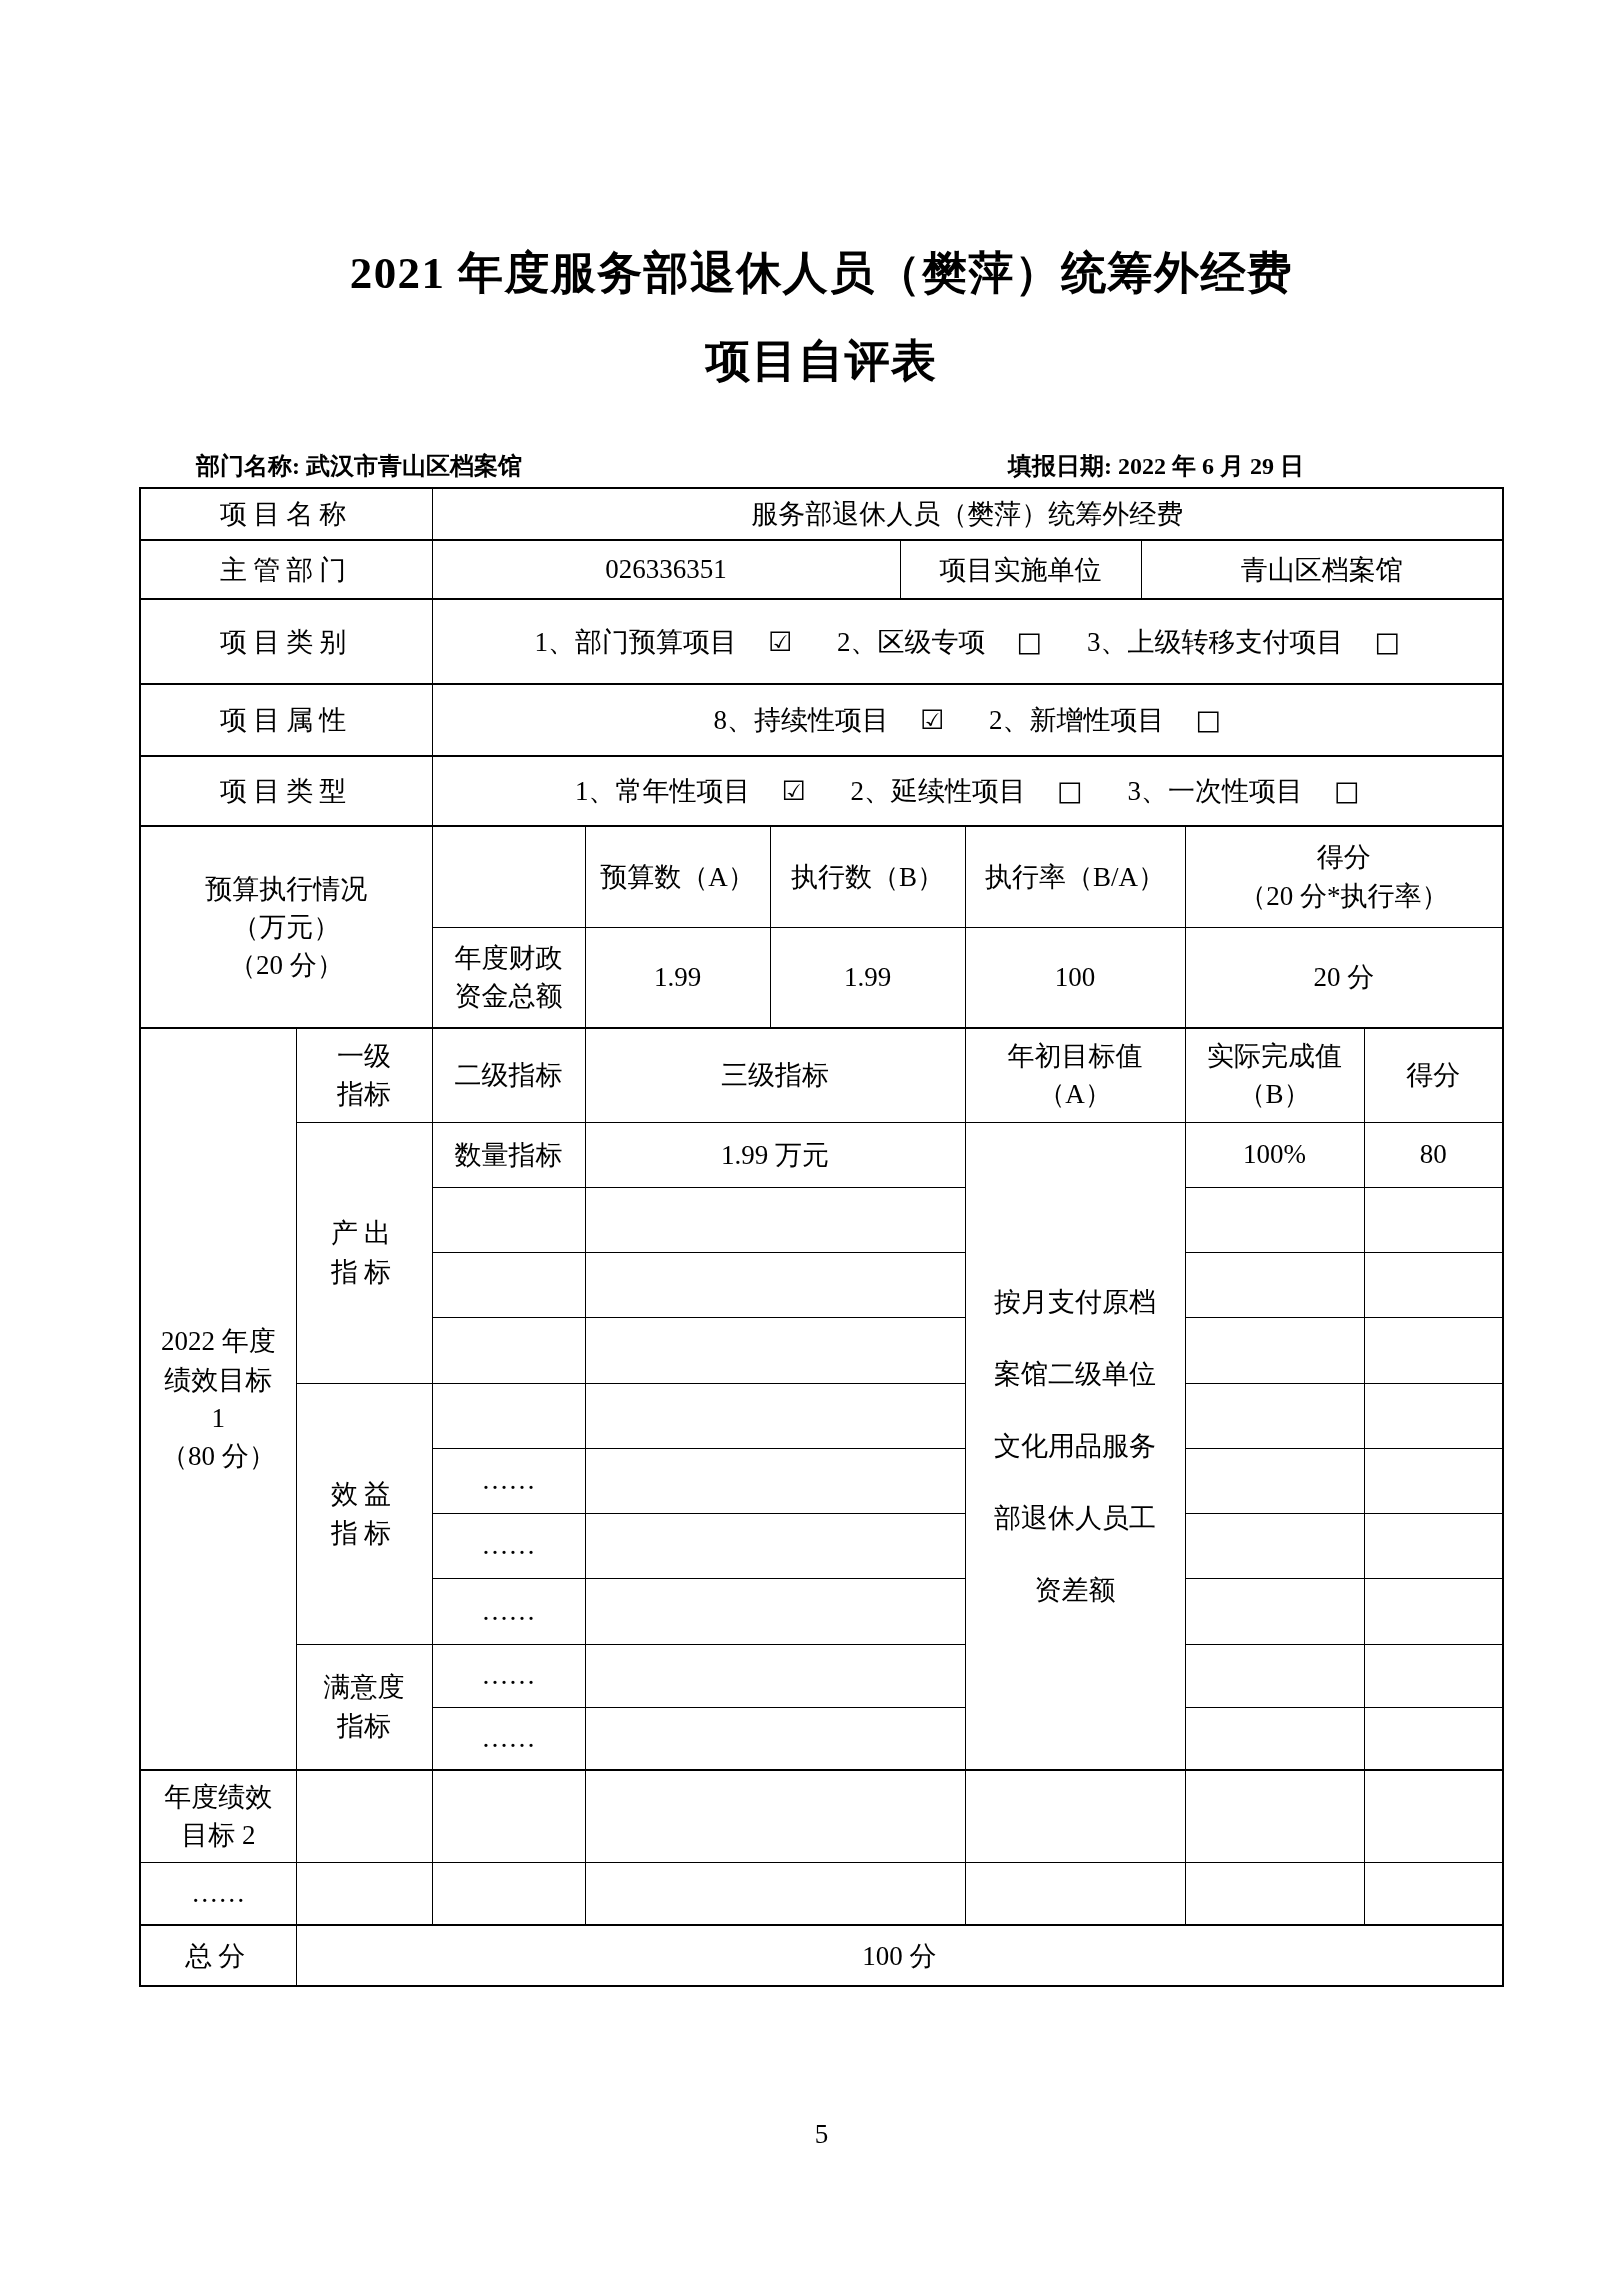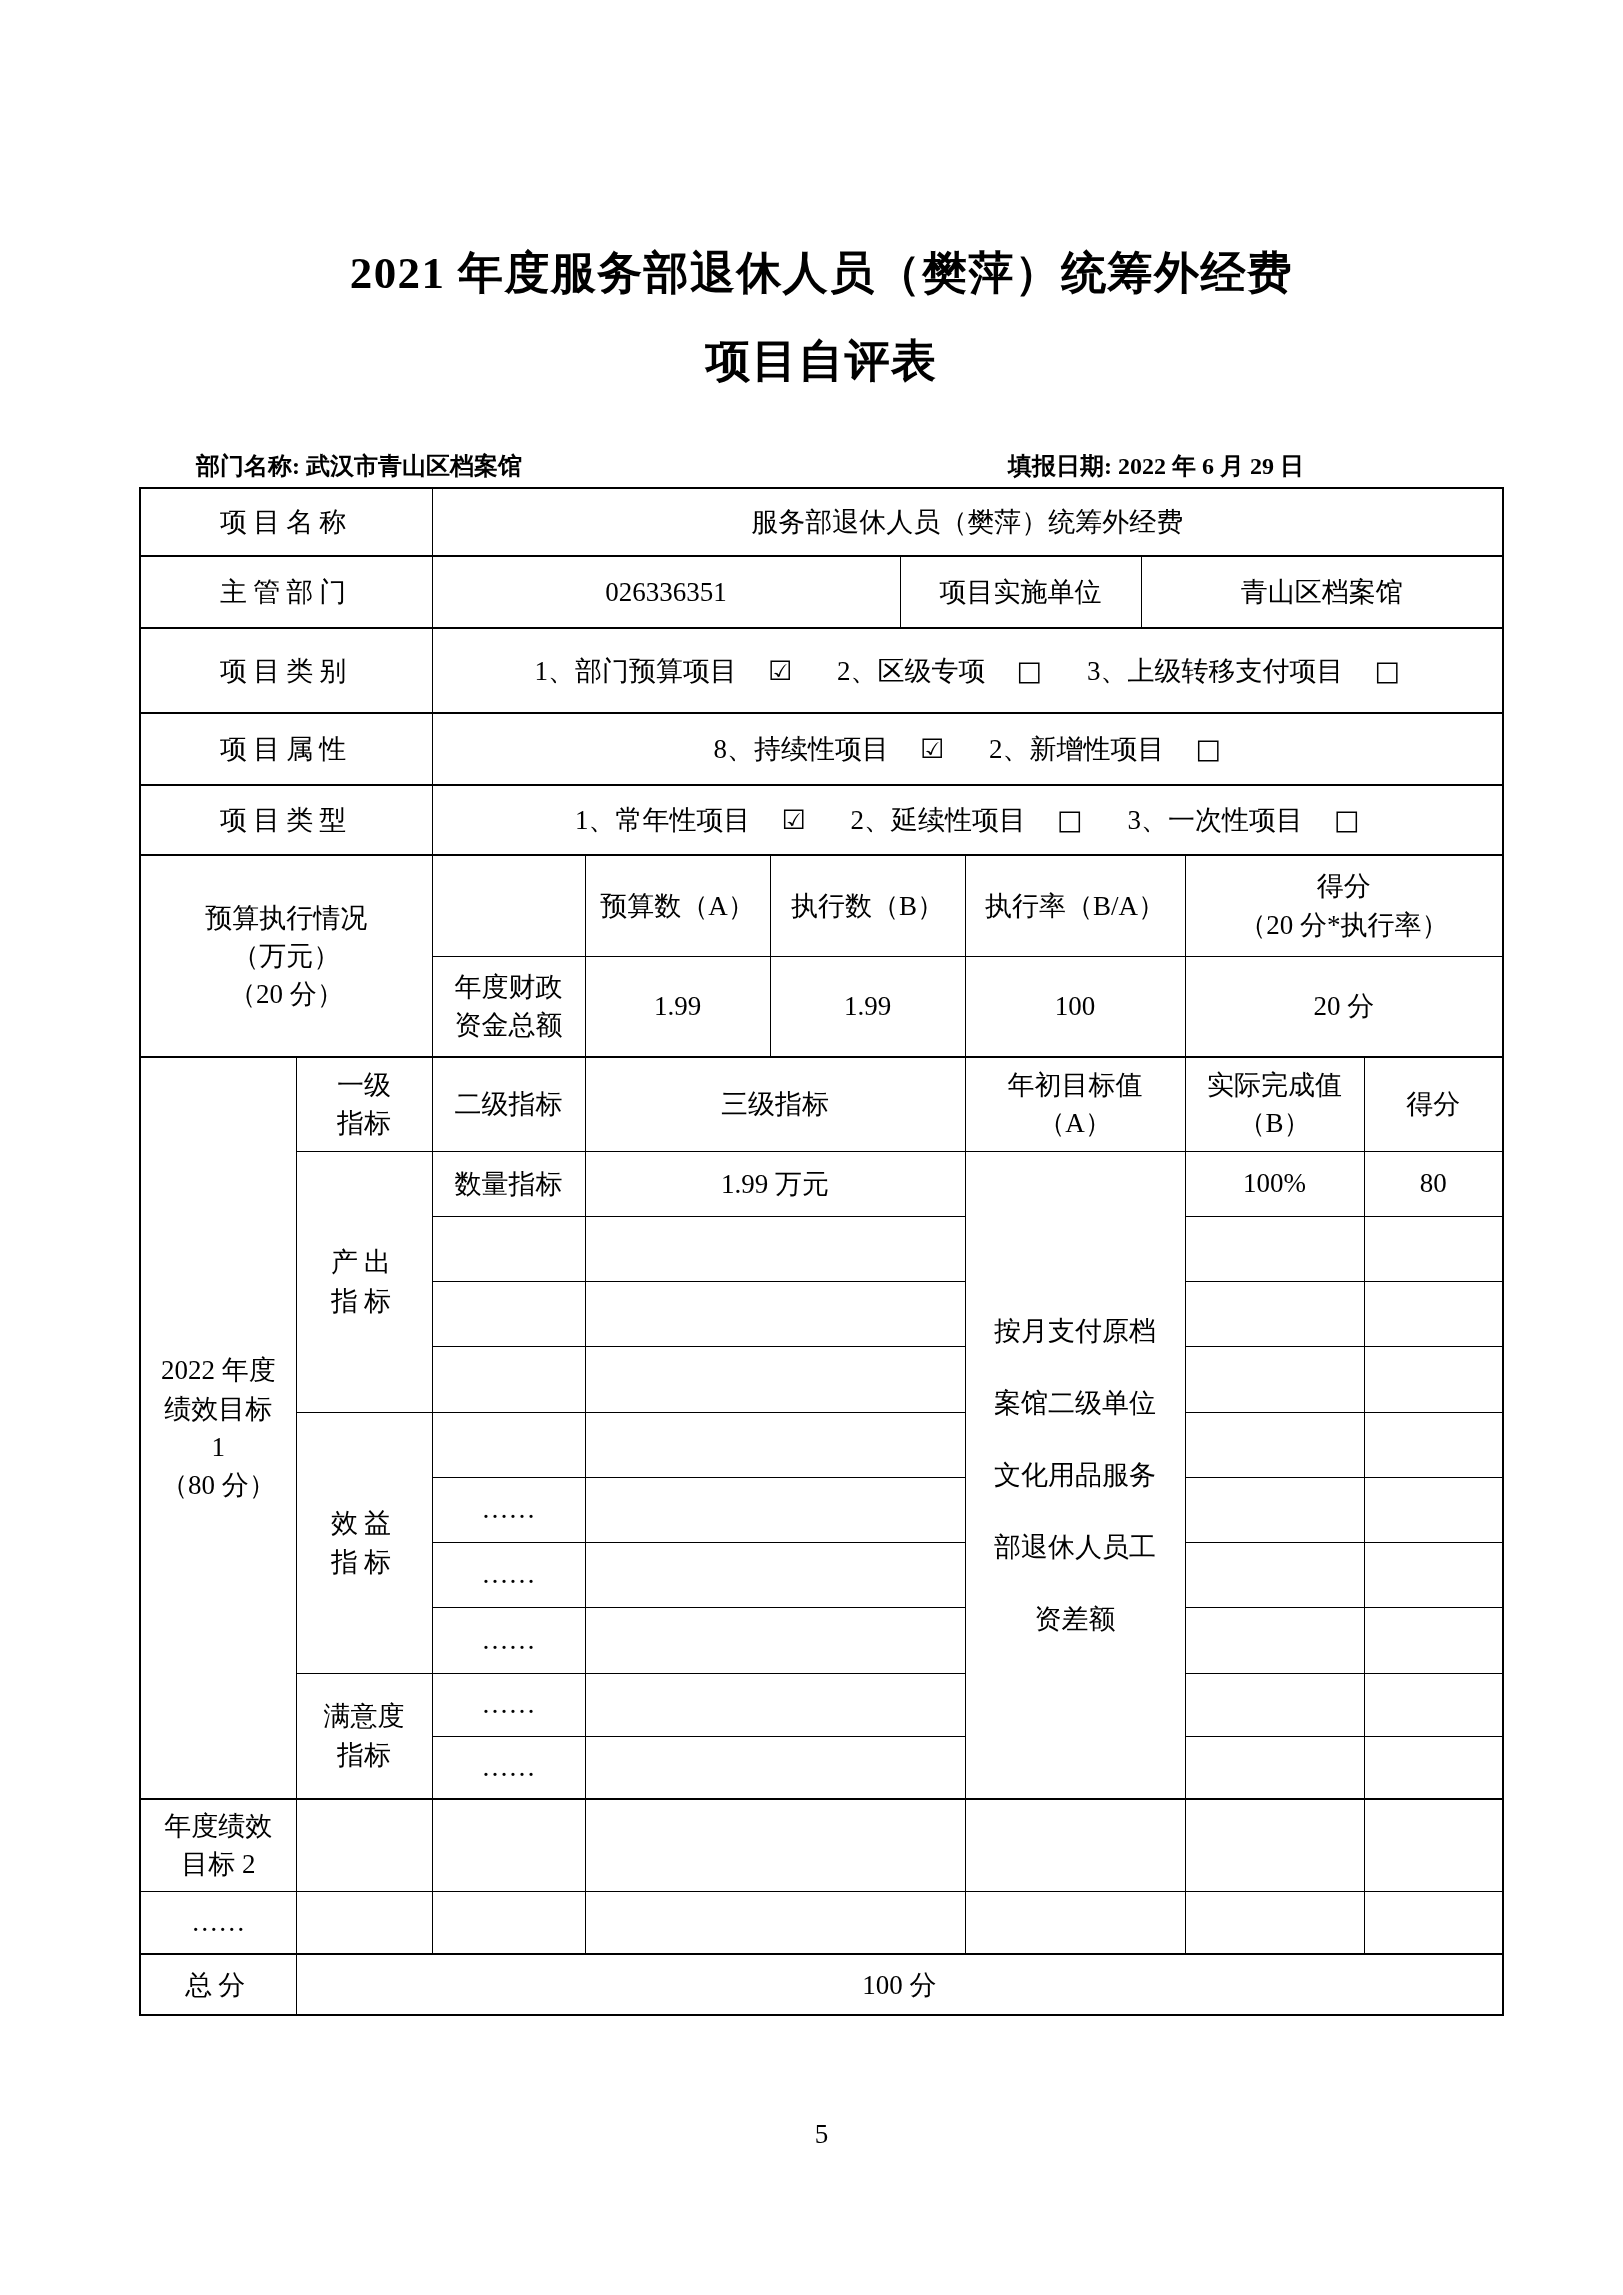--- a/index.html
+++ b/index.html
@@ -58,26 +58,26 @@
       <col style="width:185px">
         <col style="width:130px">
         <col style="width:65px">
       <col style="width:176px">
         <col style="width:44px">
         <col style="width:179px">
       <col style="width:139px">
     </colgroup>
 
     <tbody>
-        <tr style="height:68px">
+        <tr style="height:52px">
       <td colspan="2" class="spread">项目名称</td>
       <td colspan="8">服务部退休人员（樊萍）统筹外经费</td>
     </tr>
 
-    <tr class="sec" style="height:72px">
+    <tr class="sec" style="height:59px">
       <td colspan="2" class="spread">主管部门</td>
       <td colspan="3" class="leftpad">026336351</td>
       <td colspan="2">项目实施单位</td>
       <td colspan="3">青山区档案馆</td>
     </tr>
 
     <tr class="sec" style="height:85px">
       <td colspan="2" class="spread">项目类别</td>
       <td colspan="8" class="opts">
         <span>1、部门预算项目</span><span class="cb">☑</span><span>2、区级专项</span><span class="cb">□</span><span>3、上级转移支付项目</span><span class="cb last">□</span>

